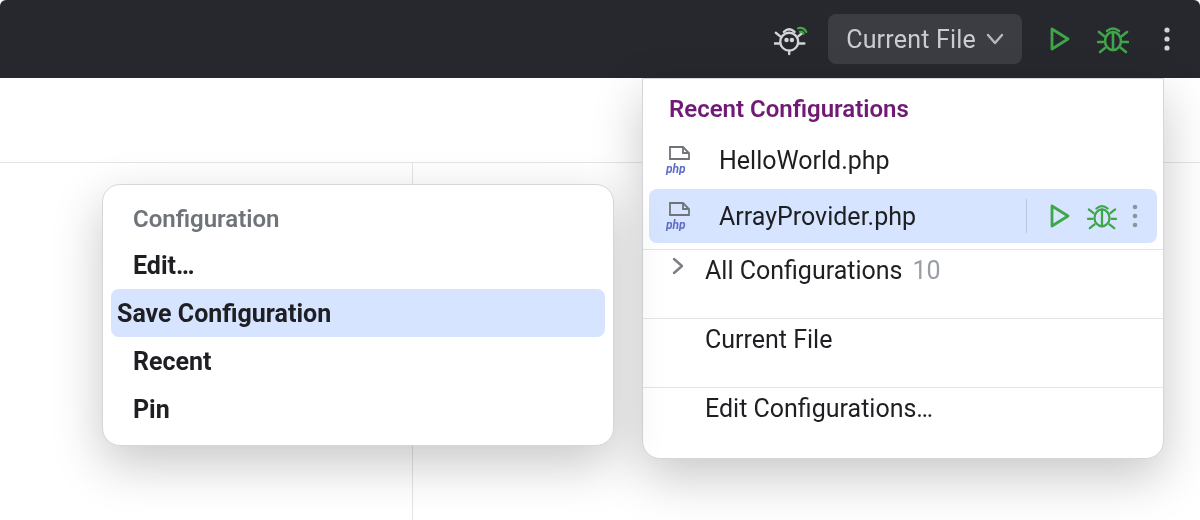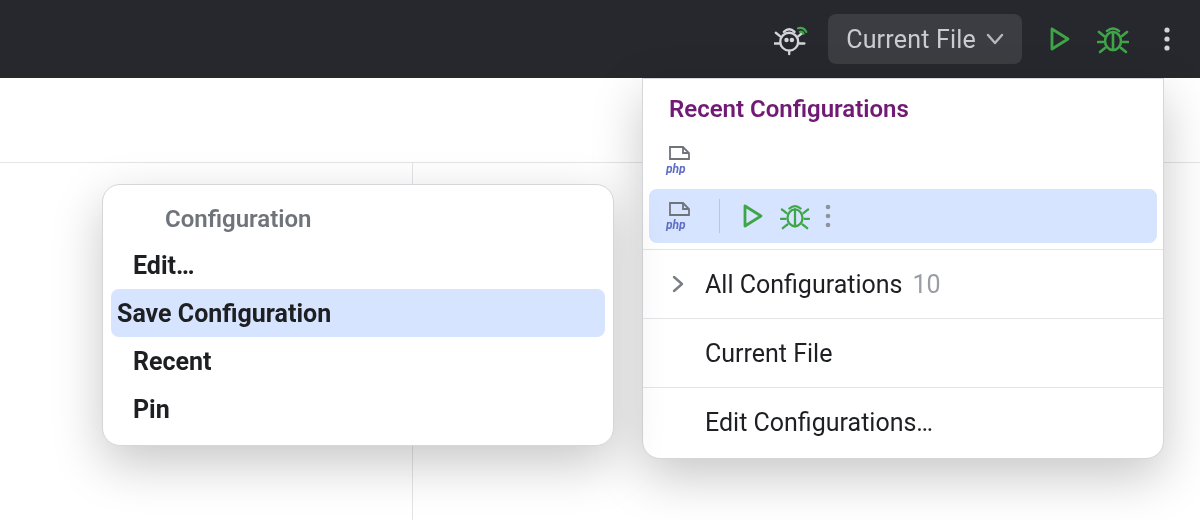--- a/index.html
+++ b/index.html
@@ -1,16 +1,16 @@
 <!DOCTYPE html>
 <html><head>
 <meta charset="utf-8">
 <style>
   html, body { margin:0; padding:0; font-family:-apple-system,BlinkMacSystemFont,"Segoe UI",Roboto,sans-serif; background:#fff; }
-  .canvas { position:relative; width:1200px; height:520px; overflow:hidden; }
+  .canvas { position:relative; width:1200px; height:520px; overflow:hidden;border-radius:6px; }
 
   
   .toolbar { position:absolute; top:0; left:0; right:0; height:78px; background:#27282e; display:flex; align-items:center; justify-content:flex-end; padding-right:16px; gap:20px; }
   .toolbar .icon-btn { width:34px; height:34px; display:flex; align-items:center; justify-content:center; }
   .run-selector { background:#3b3d42; border-radius:8px; height:50px; display:flex; align-items:center; padding:0 18px; gap:10px; }
   .run-selector span.label { color:#c9ccd1; font-size:25px; letter-spacing:.2px; }
 
   
   .body-bg { position:absolute; top:78px; left:0; right:0; bottom:0; background:#fff; }
   .hline { position:absolute; top:162px; left:0; right:0; height:1px; background:#e3e4e6; }
@@ -20,27 +20,27 @@
   .config-panel { position:absolute; top:78px; left:642px; width:520px; background:#fff; border:1px solid #d4d6d9; border-bottom-left-radius:18px; border-bottom-right-radius:18px; box-shadow:0 18px 50px rgba(0,0,0,.22); padding:8px 0 8px; }
   .panel-title { color:#701a75; font-size:24px; font-weight:600; padding:8px 26px 10px; }
   .cfg-row { display:flex; align-items:center; height:54px; font-size:25px; color:#1e1f22; }
   .cfg-row .file-icon { width:28px; margin-left:22px; margin-right:26px; flex:0 0 28px; }
   .cfg-row.selected { background:#d6e4ff; border-radius:8px; margin:2px 6px; height:54px; }
   .cfg-row.selected .file-icon { margin-left:16px; }
   .cfg-row .name { flex:1; }
   .cfg-row .actions { display:flex; align-items:center; gap:14px; padding-right:18px; }
   .cfg-row .vsep { width:1px; height:34px; background:#b7c6e6; margin-right:4px; }
   .sep { height:1px; background:#e3e4e6; margin:6px 0; }
-  .plain-row { display:flex; align-items:center; height:56px; font-size:25px; color:#1e1f22; padding-left:62px; }
+  .plain-row { display:flex; height:56px; font-size:25px; color:#1e1f22; padding-left:62px; }
   .plain-row .chev { position:absolute; left:28px; }
   .plain-row .count { color:#9a9da3; margin-left:10px; }
 
   
   .submenu { position:absolute; top:184px; left:102px; width:510px; background:#fff; border:1px solid #d4d6d9; border-radius:18px; box-shadow:0 18px 50px rgba(0,0,0,.22); padding:10px 0 12px; }
-  .submenu-title { color:#6f737a; font-size:24px; font-weight:600; padding:10px 30px 8px;margin-left:32px; }
+  .submenu-title { color:#6f737a; font-size:24px; font-weight:600; padding:10px 30px 8px; }
   .submenu-item { font-size:25px; color:#1e1f22; padding:8px 30px; height:32px; display:flex; align-items:center;font-weight:bold; }
   .submenu-item.hl { background:#d6e4ff; border-radius:8px; margin:0 8px; padding:8px 6px; }
 
   
   svg { display:block; }
 </style>
 </head>
 <body>
 <div class="canvas">
 
@@ -111,30 +111,32 @@
   <div class="panel-title">Recent Configurations</div>
 
   <div class="cfg-row">
     <span class="file-icon">
       <svg width="28" height="30" viewBox="0 0 28 30">
         <path d="M5 2 H18 L24 8 V14 H5 Z" fill="none" stroke="#6f737a" stroke-width="1.8"></path>
         <path d="M18 2 V8 H24" fill="none" stroke="#6f737a" stroke-width="1.8"></path>
         <text x="1" y="28" font-size="12" font-weight="700" font-style="italic" fill="#5f6dc6">php</text>
       </svg>
     </span>
+    <span class="name">HelloWorld.php</span>
   </div>
 
   <div class="cfg-row selected">
     <span class="file-icon">
       <svg width="28" height="30" viewBox="0 0 28 30">
         <path d="M5 2 H18 L24 8 V14 H5 Z" fill="none" stroke="#6f737a" stroke-width="1.8"></path>
         <path d="M18 2 V8 H24" fill="none" stroke="#6f737a" stroke-width="1.8"></path>
         <text x="1" y="28" font-size="12" font-weight="700" font-style="italic" fill="#5f6dc6">php</text>
       </svg>
     </span>
+    <span class="name">ArrayProvider.php</span>
     <span class="actions">
       <span class="vsep"></span>
       <span>
         <svg width="28" height="28" viewBox="0 0 28 28">
           <path d="M7 4 L23 14 L7 24 Z" fill="none" stroke="#3fa648" stroke-width="2.8" stroke-linejoin="round"></path>
         </svg>
       </span>
       <span>
         <svg width="30" height="30" viewBox="0 0 32 32">
           <g fill="none" stroke="#3fa648" stroke-width="2.4" stroke-linecap="round">

